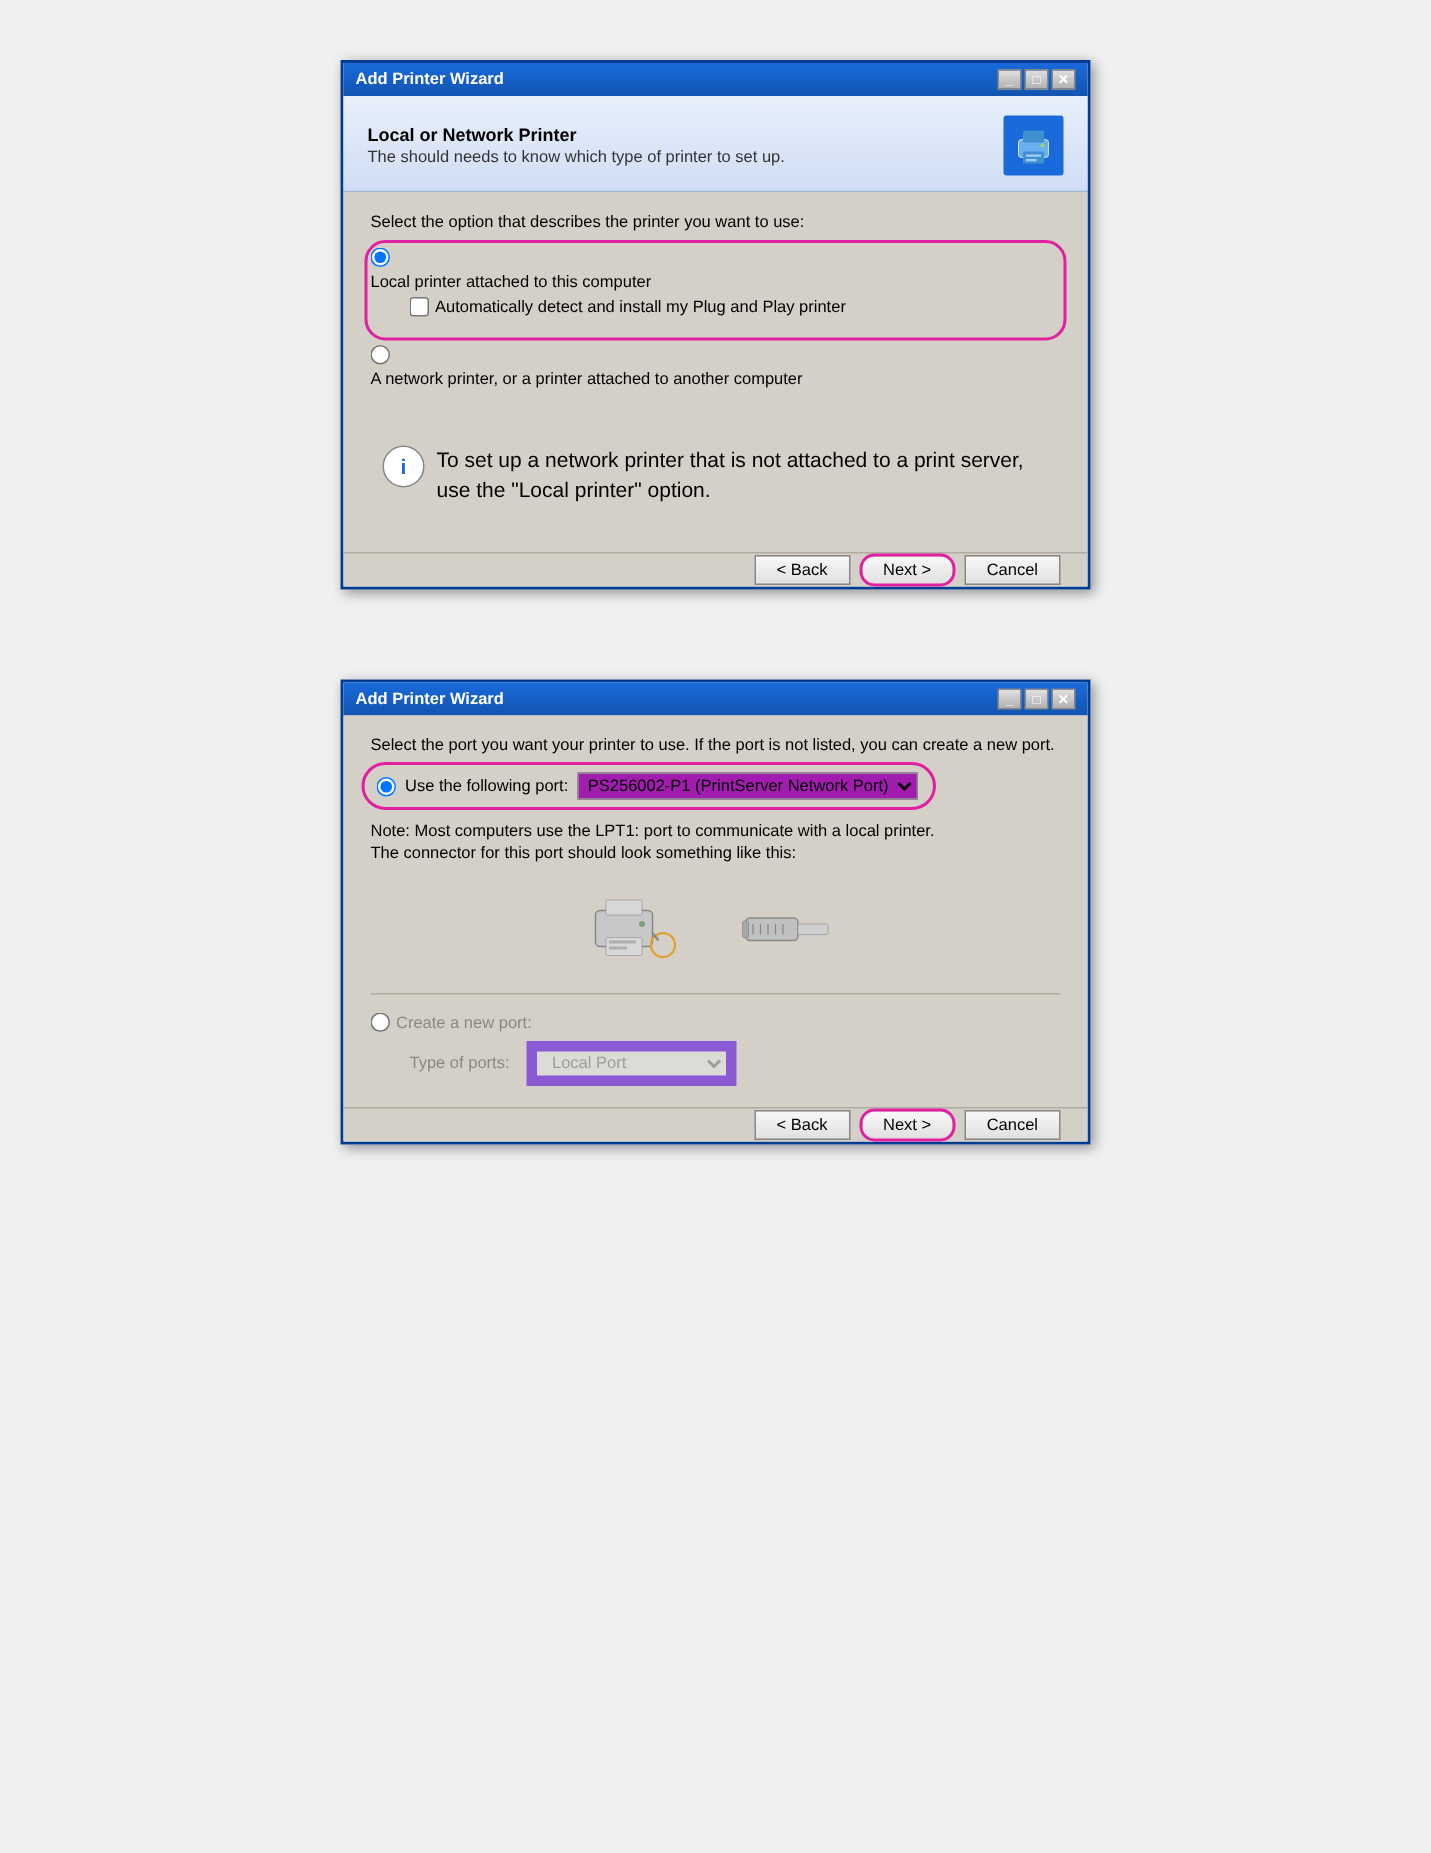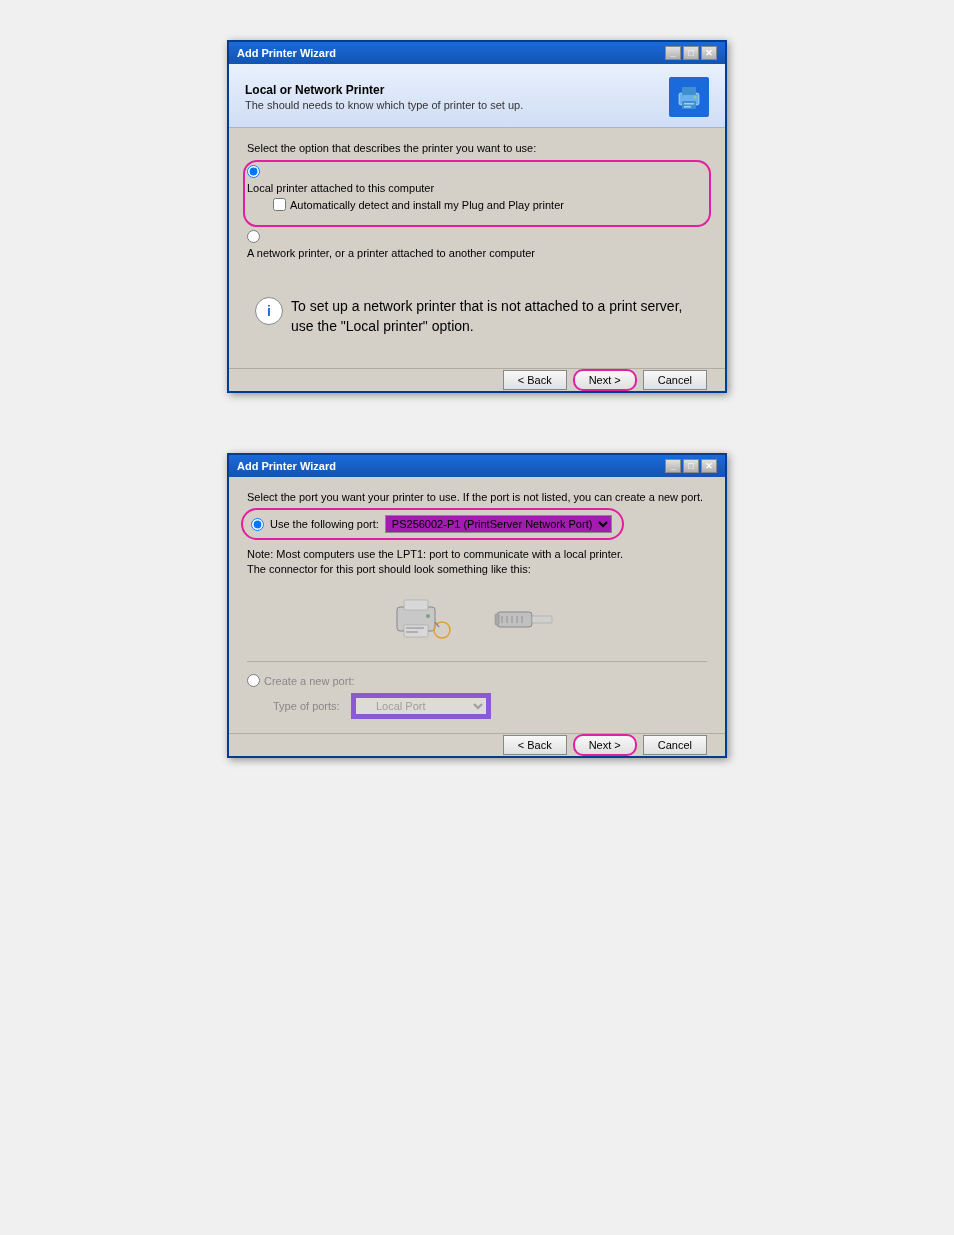--- a/index.html
+++ b/index.html
@@ -240,24 +240,24 @@
 
     .port-type-row label {
       font-size: 11px;
       color: #888;
       min-width: 70px;
     }
 
     .port-type-row select {
       font-size: 11px;
       font-family: 'Tahoma', 'Arial', sans-serif;
-      border: 5px solid #6d28d9;
+      border: 7px solid #6d28d9;
       background: #e8e8e8;
       color: #888;
-      padding: 1px 16px;
+      padding: 1px 6px;
       min-width: 120px;
     }
 
     .section-divider {
       border: none;
       border-top: 1px solid #b0aca0;
       margin: 12px 0;
     }
   </style>
 </head>

